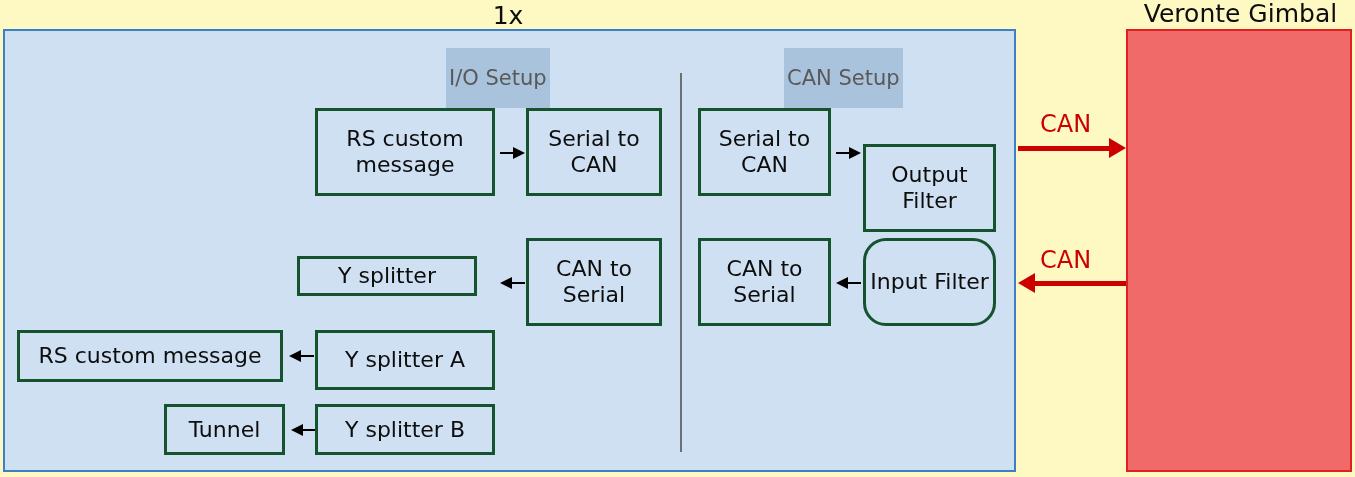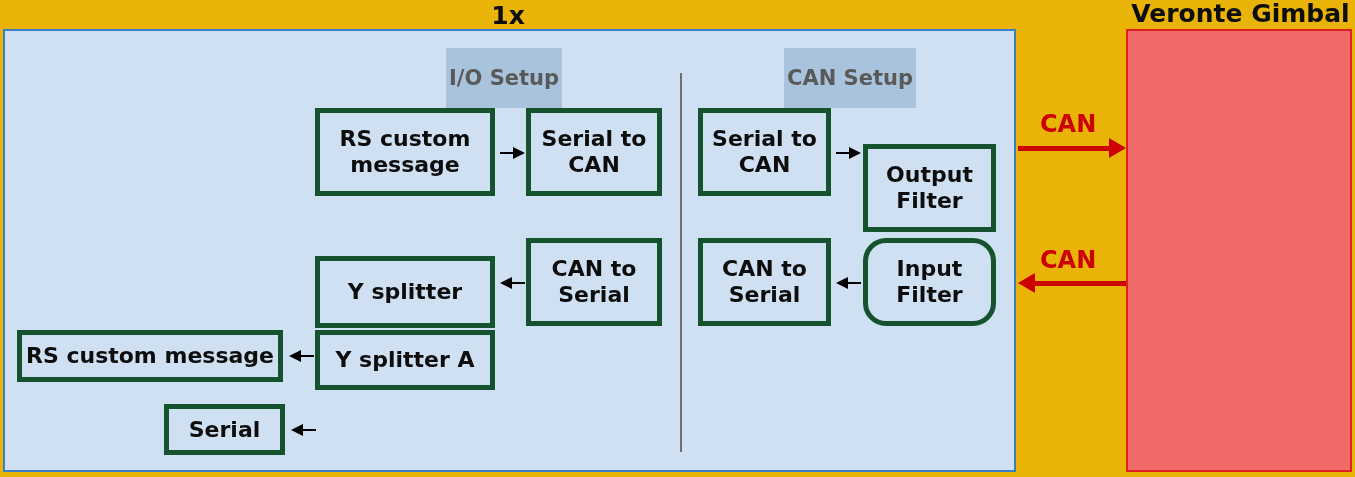--- a/index.html
+++ b/index.html
@@ -7,23 +7,22 @@
     padding: 0;
     background: #ffffff;
   }
   body {
     font-family: "DejaVu Sans", sans-serif;
   }
   #canvas {
     position: relative;
     width: 1355px;
     height: 477px;
-    background: #eab308;
+    background: #fef9c3;
     overflow: hidden;
-    font-weight: bold;
   }
 
   
   .group-title {
     position: absolute;
     font-size: 25px;
     color: #0d0d0d;
     line-height: 1;
     white-space: nowrap;
   }
@@ -75,21 +74,21 @@
     width: 2px;
     height: 379px;
     background: #6f6f6f;
   }
 
   
   .node {
     position: absolute;
     box-sizing: border-box;
     background: #cfe0f3;
-    border: 5px solid #14532d;
+    border: 3px solid #14532d;
     display: flex;
     align-items: center;
     justify-content: center;
     text-align: center;
     font-size: 22px;
     color: #0d0d0d;
     line-height: 1.18;
     padding: 2px 4px;
   }
 
@@ -170,42 +169,43 @@
   <div class="arrow-black right" style="left:500px; top:152px; width:14px;"></div>
 
   <div class="node" style="left:526px; top:108px; width:136px; height:88px;">Serial to CAN</div>
 
   <div class="node" style="left:698px; top:108px; width:133px; height:88px;">Serial to CAN</div>
 
   <div class="arrow-black right" style="left:836px; top:152px; width:14px;"></div>
 
   <div class="node" style="left:863px; top:108px; width:133px; height:88px;margin-top:36px;">Output Filter</div>
 
-  <div class="node" style="left:315px; top:256px; width:180px; height:72px;">Y splitter</div>
+  <div class="node" style="left:297px; top:256px; width:180px; height:40px;">Y splitter</div>
 
   <div class="arrow-black left" style="left:511px; top:282px; width:14px;"></div>
 
   <div class="node" style="left:526px; top:238px; width:136px; height:88px;">CAN to Serial</div>
 
   <div class="node" style="left:698px; top:238px; width:133px; height:88px;">CAN to Serial</div>
 
   <div class="arrow-black left" style="left:847px; top:282px; width:14px;"></div>
 
   <div class="node" style="left:863px; top:238px; width:133px; height:88px;border-radius:23px;">Input Filter</div>
 
   <div class="node" style="left:17px; top:330px; width:266px; height:52px;">RS custom message</div>
 
   <div class="arrow-black left" style="left:300px; top:355px; width:14px;"></div>
 
   <div class="node" style="left:315px; top:330px; width:180px; height:60px;">Y splitter A</div>
 
-  <div class="node" style="left:164px; top:404px; width:121px; height:51px;">Serial</div>
+  <div class="node" style="left:164px; top:404px; width:121px; height:51px;">Tunnel</div>
 
   <div class="arrow-black left" style="left:302px; top:429px; width:14px;"></div>
 
+  <div class="node" style="left:315px; top:404px; width:180px; height:51px;">Y splitter B</div>
 
   <div class="can-label" style="left:1040px; top:112px;">CAN</div>
 
   <div class="arrow-red right" style="left:1018px; top:146px; width:92px;"></div>
 
   <div class="can-label" style="left:1040px; top:248px;">CAN</div>
 
   <div class="arrow-red left" style="left:1034px; top:281px; width:92px;"></div>
 
 </div>

